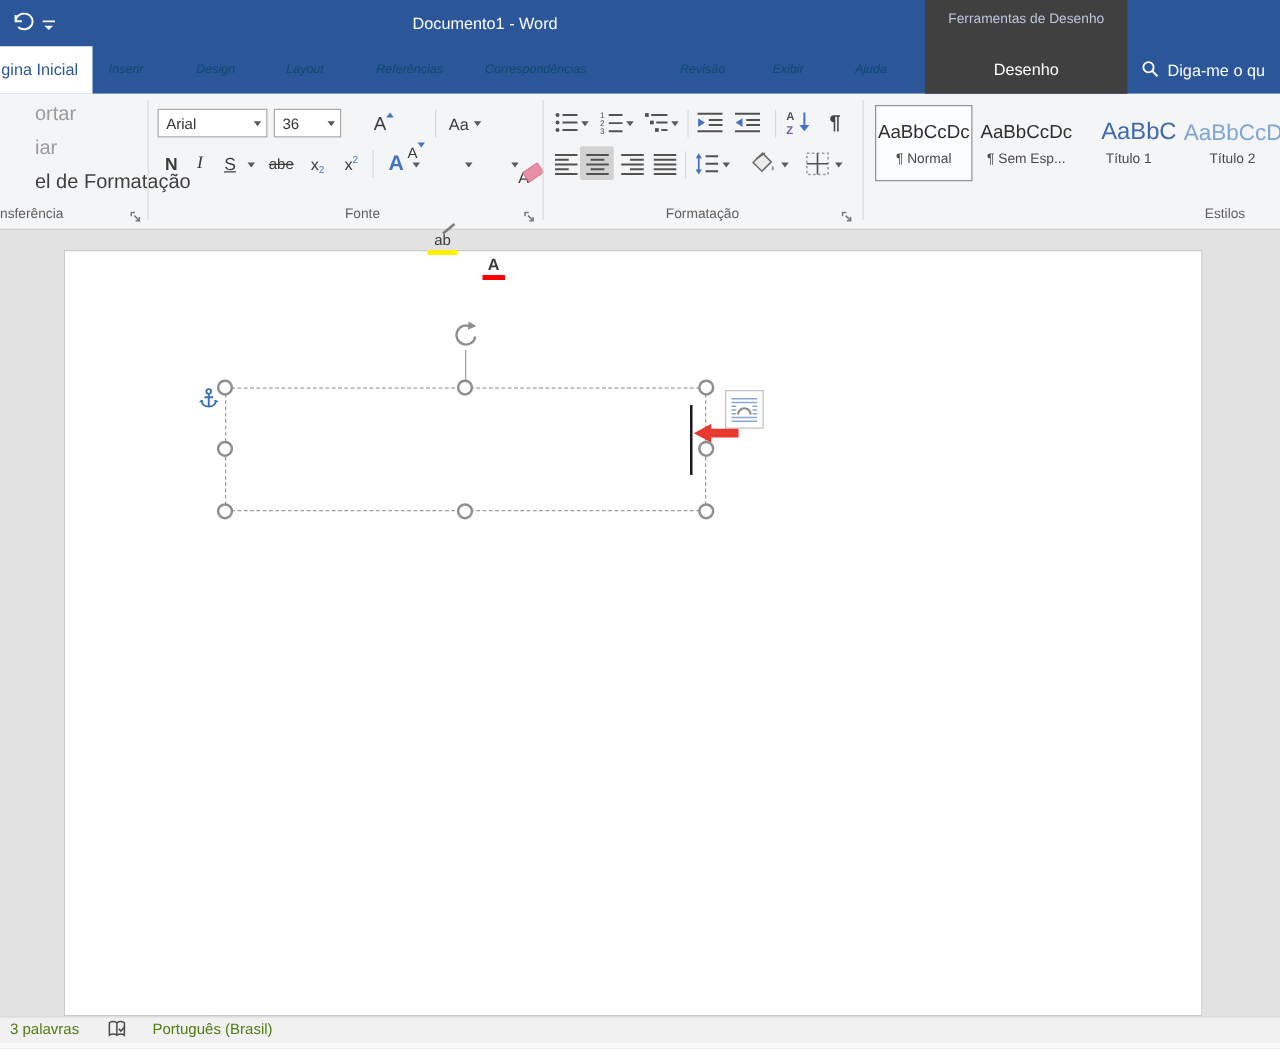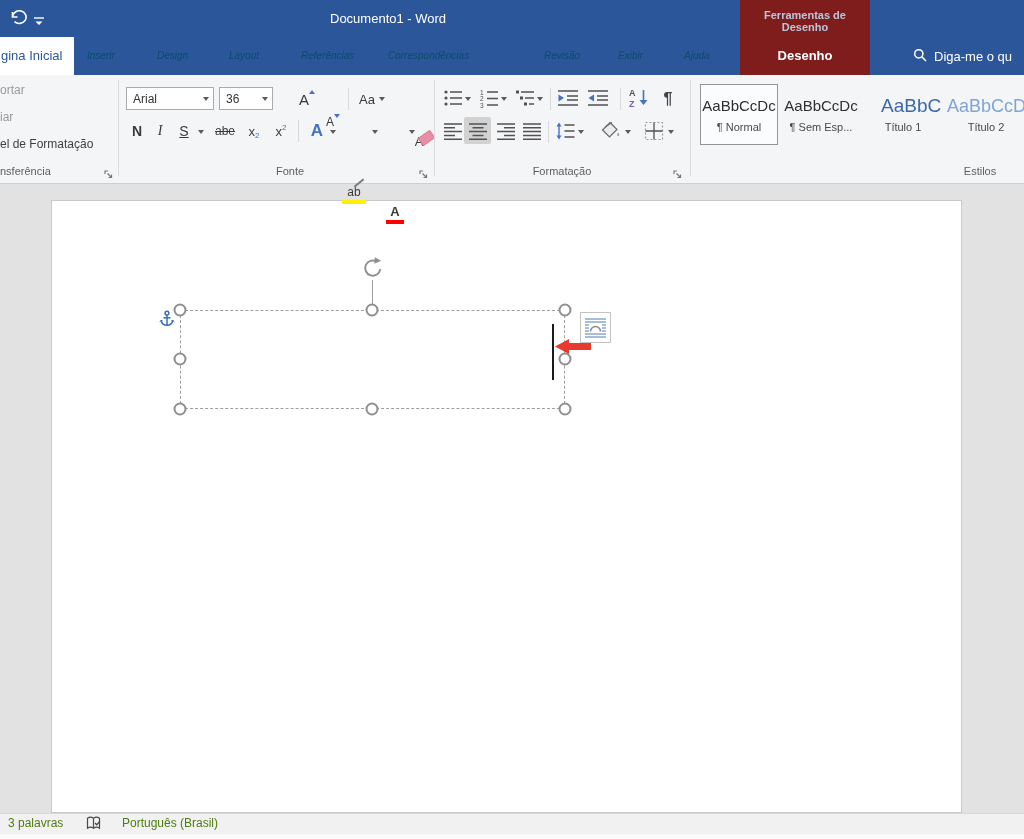--- a/index.html
+++ b/index.html
@@ -1,33 +1,33 @@
 <!DOCTYPE html>
 <html><head>
 <meta charset="utf-8">
 <style>
   html,body{margin:0;padding:0;background:#e2e2e2;}
   body{font-family:"Liberation Sans","DejaVu Sans",sans-serif;}
   .screen{position:relative;width:1024px;height:839px;overflow:hidden;background:#e2e2e2;}
   .a{position:absolute;}
   
   .bg-title{left:0;top:0;width:1024px;height:75px;background:#2b579a;}
-  .ctxblock{left:740px;top:0;width:130px;height:75px;background:#7f1d1d;text-align:center;font-weight:bold;}
+  .ctxblock{left:740px;top:0;width:162px;height:75px;background:#404040;text-align:center;}
   .ctxhdr{width:100%;top:9px;font-size:11px;color:#b9c7de;}
   .ctxtab{width:100%;top:48px;font-size:13px;color:#fff;}
   .apptitle{left:330px;top:0;height:37px;line-height:37px;color:#fff;font-size:13px;}
   .tab{top:37px;height:38px;line-height:38px;color:#0c4a6e;font-size:10px;white-space:nowrap;cursor:default;font-style:italic;}
   .tab-active{left:0;top:37px;width:74px;height:38px;background:#fff;color:#2b579a;font-size:13px;line-height:38px;white-space:nowrap;overflow:hidden;}
   .search{left:913px;top:37px;height:38px;display:flex;align-items:center;gap:7px;color:#fff;font-size:13px;white-space:nowrap;}
   
   .bg-ribbon{left:0;top:75px;width:1024px;height:109px;background:#f4f5f7;border-bottom:1px solid #d0d0d0;box-sizing:border-box;}
   .vsep{top:80px;height:96px;width:1px;background:#dcdcdc;}
   .ssep{width:1px;height:22px;background:#d9d9d9;}
   .glabel{top:165px;font-size:11px;color:#5e5e5e;text-align:center;}
-  .cliptxt{font-size:12px;white-space:nowrap;}
+  .cliptxt{font-size:16px;white-space:nowrap;margin-left:28px;}
   .combo{background:#fff;border:1px solid #ababab;height:23px;box-sizing:border-box;display:flex;align-items:center;justify-content:space-between;padding:0 4px 0 6px;font-size:12px;color:#333;}
   .rb{display:flex;align-items:center;justify-content:center;color:#3a3a3a;cursor:default;}
   .cv{width:0;height:0;border-left:3.5px solid transparent;border-right:3.5px solid transparent;border-top:4px solid #5a5a5a;display:inline-block;}
   .cu{width:0;height:0;border-left:3.5px solid transparent;border-right:3.5px solid transparent;border-bottom:4px solid #4472c4;display:inline-block;}
   .cd{border-top-color:#4472c4;}
   .bigA{font-size:15px;color:#3a3a3a;}
   .smallA{font-size:12px;color:#3a3a3a;}
   .fx{position:relative;}
   .barbtn{position:relative;font-size:13px;color:#3a3a3a;text-align:center;}
   .cbar{position:absolute;left:0;right:0;bottom:-1px;height:4px;}

